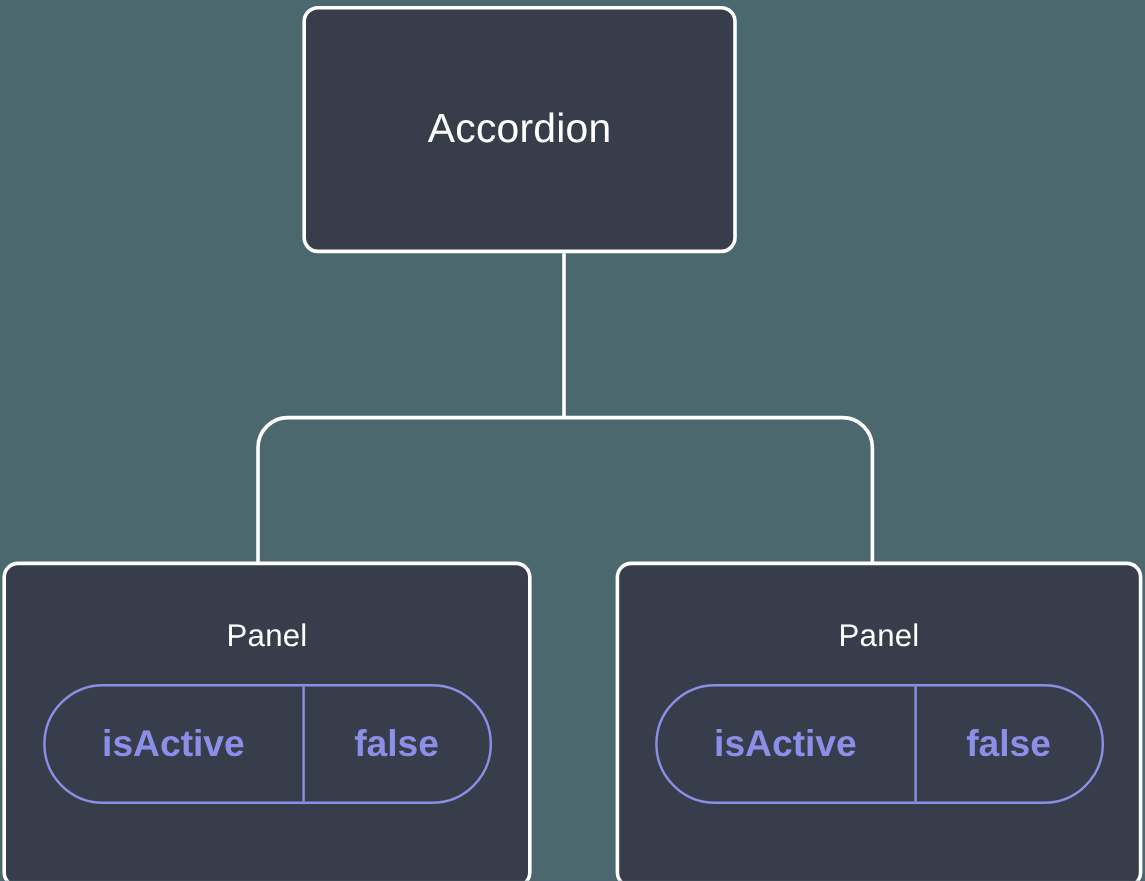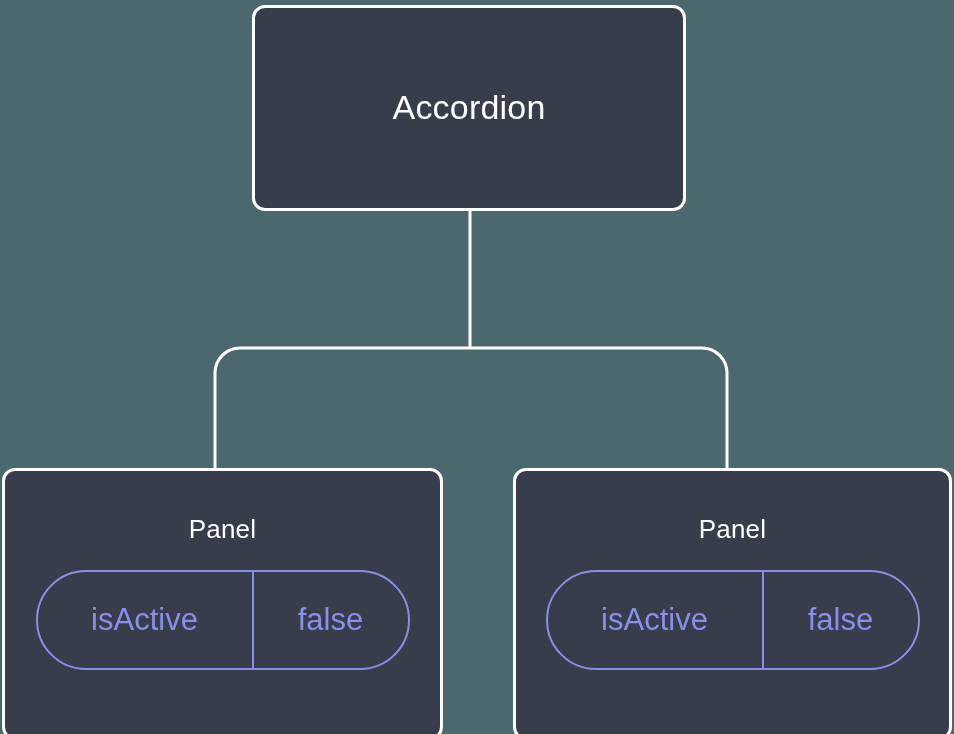--- a/index.html
+++ b/index.html
@@ -35,21 +35,21 @@
     background: #373d4b;
     border: 3px solid #ffffff;
     border-radius: 13px;
     display: flex;
     flex-direction: column;
     align-items: center;
   }
   .node-root {
     left: 252px;
     top: 5px;
-    width: 434px;
+    width: 362px;
     height: 206px;
     justify-content: center;
   }
   .node-panel-left {
     left: 2px;
     top: 468px;
     width: 441px;
     height: 272px;
     justify-content: flex-start;
     padding-top: 44px;
@@ -83,21 +83,21 @@
     display: flex;
     align-items: stretch;
     background: transparent;
   }
   .prop-key, .prop-val {
     display: flex;
     align-items: center;
     justify-content: center;
     color: #8b8fe8;
     font-size: 31px;
-    font-weight: 400;
+    font-weight: 700;
     white-space: nowrap;
     box-sizing: border-box;
   }
   .prop-key {
     padding: 0 28px;
     min-width: 214px;
   }
   .prop-val {
     padding: 0 13px;
     min-width: 156px;

